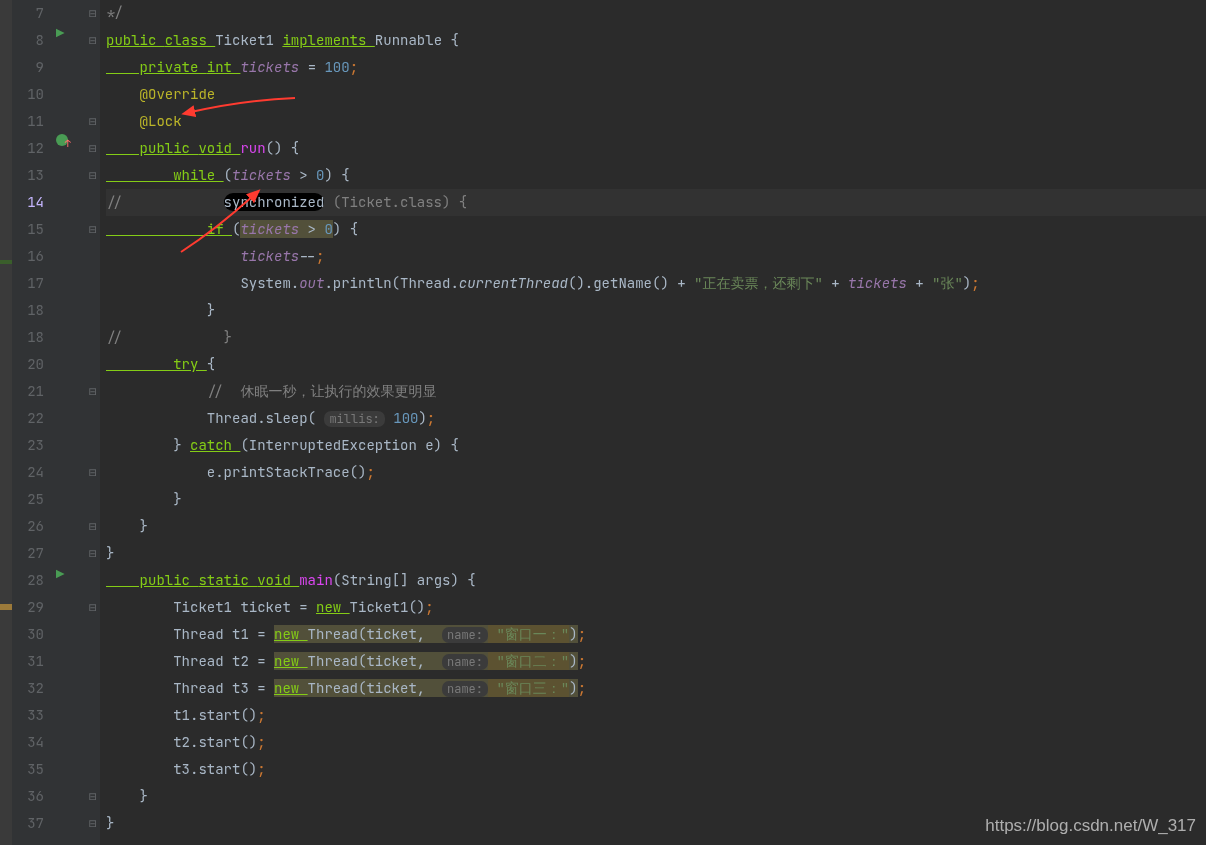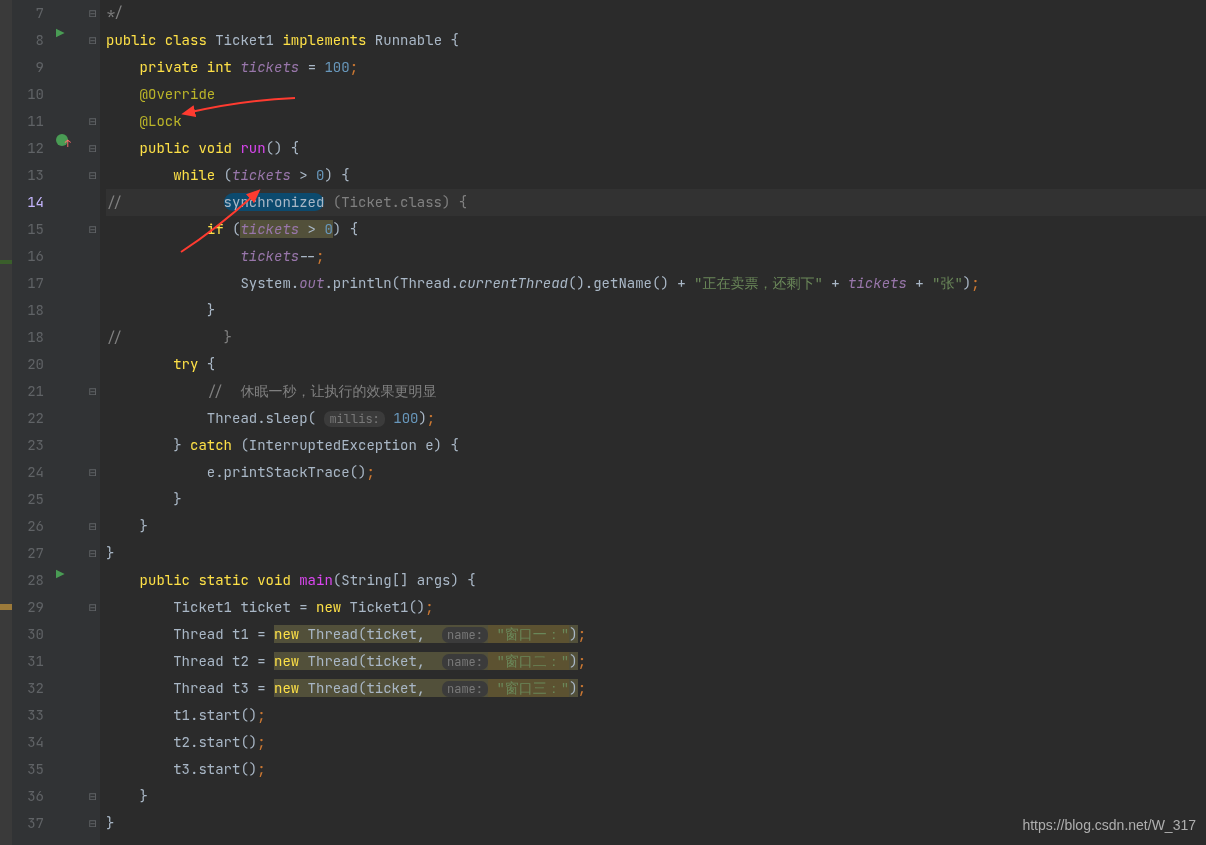--- a/index.html
+++ b/index.html
@@ -13,38 +13,38 @@
   .icons .ic{position:absolute;left:6px;width:16px;height:16px;}
   .run{color:#499c54;}
   .oi{width:12px;height:12px;border-radius:50%;background:#499c54;display:inline-block;position:relative;}
   .oi::after{content:"↑";color:#ff6b6b;font-size:10px;position:absolute;left:9px;top:-4px;}
   .folds{width:14px;background:#313335;color:#606366;user-select:none;}
   .folds .f{height:27px;font-size:13px;display:flex;align-items:center;justify-content:center;}
   .code{flex:1;position:relative;padding-left:6px;}
   .code .row{height:27px;white-space:pre;}
   .code .row.hl{background:#323232;}
   
-  .kw{color:#fde047;}
+  .kw{color:#84cc16;text-decoration:underline;}
   .fn{color:#d946ef;}
   .num{color:#6897bb;}
   .str{color:#6a8759;}
   .ann{color:#bbb529;}
   .cmt{color:#808080;}
   .fld{color:#9876aa;font-style:italic;}
   .pl{color:#a9b7c6;}
   .sem{color:#cc7832;}
   .hint{color:#787878;background:#3b3b3b;padding:0 5px;border-radius:7px;font-size:12px;}
-  .sel{background:#0c4a6e;color:#a9b7c6;border-radius:9px;}
+  .sel{background:#000000;color:#a9b7c6;border-radius:9px;}
   .warnbox{background:#52503a;}
   .strhl{background:#5c5231;color:#6a8759;}
   
   .arrow{position:absolute;pointer-events:none;}
   .arrow svg{overflow:visible;}
   
-  .wm{position:absolute;right:10px;bottom:6px;color:#bdbdbd;font-family:Arial,Helvetica,sans-serif;font-size:14px;opacity:.9;}
+  .wm{position:absolute;right:10px;bottom:6px;color:#bdbdbd;font-family:Arial,Helvetica,sans-serif;font-size:17px;opacity:.9;}
 </style>
 </head>
 <body>
 
 <div class="editor">
   <div class="minimap">
     <div class="mark" style="top:260px;background:#3a5e2b;"></div>
     <div class="mark" style="top:604px;background:#9c7a3a;height:6px;"></div>
   </div>
 

